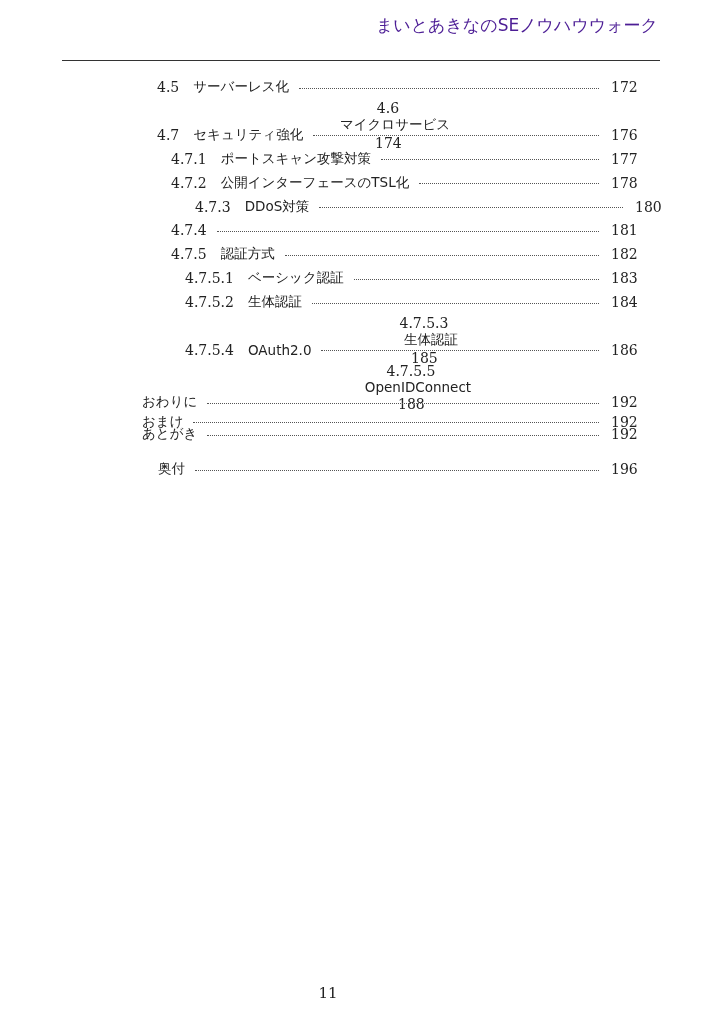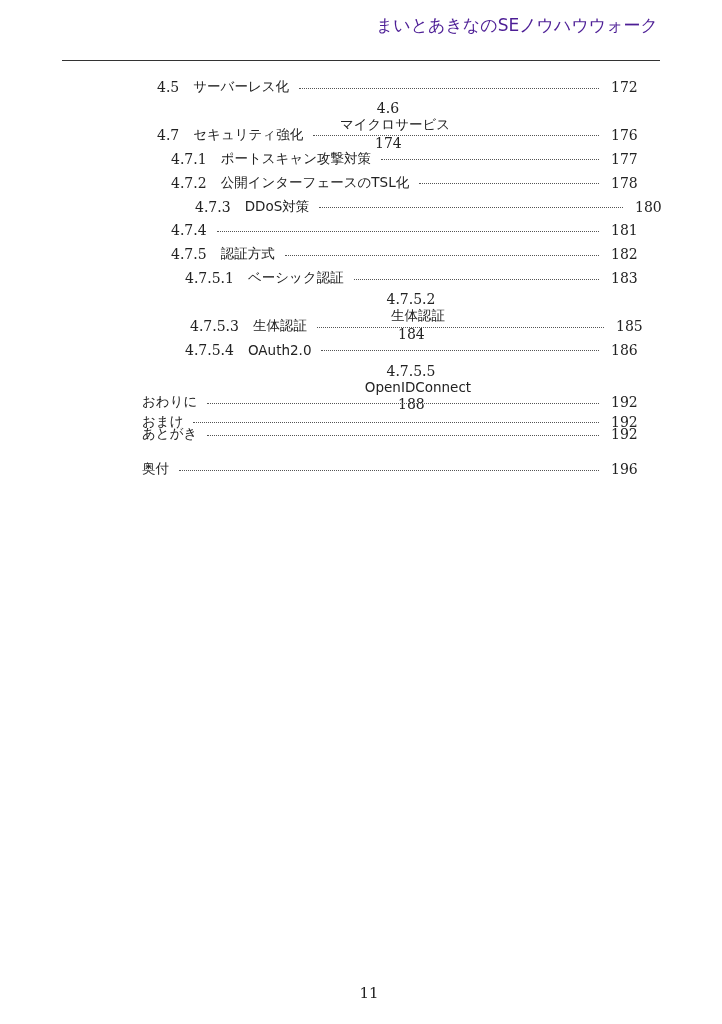--- a/index.html
+++ b/index.html
@@ -10,21 +10,21 @@
             font-size: 17px; line-height: 23px; color: #4c1d95; }
   .header-rule { position: absolute; left: 62px; right: 62px; top: 60px;
                  border-top: 1.3px solid #333; }
   .toc { position: absolute; top: 76px; left: 0; width: 722px; }
   .toc-row { position: absolute; height: 22px; display: flex; align-items: center;
              font-size: 14px; white-space: nowrap; }
   .num { display: inline-block; }
   .title { display: inline-block; margin-left: 14px; font-family: "DejaVu Sans", "Liberation Sans", sans-serif; font-size: 13.5px; }
   .leader { flex: 1; margin: 0 12px 0 10px; border-bottom: 1px dotted #555; height: 0; position: relative; top: 1px; }
   .page { width: 26px; text-align: right; }
-  .footer { position: absolute; top: 984px; left: 0; width: 656px; text-align: center; font-size: 15px; padding-left: 41px; }
+  .footer { position: absolute; top: 984px; left: 0; width: 656px; text-align: center; font-size: 15px; }
 </style>
 </head>
 <body>
 
 <div class="header">
   <div>まいとあきなのSEノウハウウォーク</div>
 </div>
 <div class="header-rule"></div>
 
 <div class="toc" id="toc">
@@ -74,27 +74,27 @@
       <span class="title">認証方式</span>
       <span class="leader"></span>
       <span class="page">182</span>
     </div>
     <div class="toc-row" style="top: 191.2px; left: 185px; width: 452px;">
       <span class="num">4.7.5.1</span>
       <span class="title">ベーシック認証</span>
       <span class="leader"></span>
       <span class="page">183</span>
     </div>
-    <div class="toc-row" style="top: 215.1px; left: 185px; width: 452px; flex-direction: column;">
+    <div class="toc-row" style="top: 215.1px; left: 185px; width: 452px;">
       <span class="num">4.7.5.2</span>
       <span class="title">生体認証</span>
       <span class="leader"></span>
       <span class="page">184</span>
     </div>
-    <div class="toc-row" style="top: 239px; left: 190px; width: 452px;">
+    <div class="toc-row" style="top: 239px; left: 198px; width: 452px; flex-direction: column;">
       <span class="num">4.7.5.3</span>
       <span class="title">生体認証</span>
       <span class="leader"></span>
       <span class="page">185</span>
     </div>
     <div class="toc-row" style="top: 262.9px; left: 185px; width: 452px;">
       <span class="num">4.7.5.4</span>
       <span class="title">OAuth2.0</span>
       <span class="leader"></span>
       <span class="page">186</span>
@@ -114,19 +114,19 @@
       <span class="title" style="margin-left: 0px;">おまけ</span>
       <span class="leader"></span>
       <span class="page">192</span>
     </div>
     <div class="toc-row" style="top: 347px; left: 142px; width: 495px;">
       <span class="title" style="margin-left: 0px;">あとがき</span>
       <span class="leader"></span>
       <span class="page">192</span>
     </div>
     <div class="toc-row" style="top: 382.4px; left: 142px; width: 495px;">
-      <span class="title" style="margin-left: 0px;">奥付</span>
+      <span class="title" style="margin-left: 16px;">奥付</span>
       <span class="leader"></span>
       <span class="page">196</span>
     </div>
   </div>
 
 <div class="footer">11</div>
 
 </body></html>

